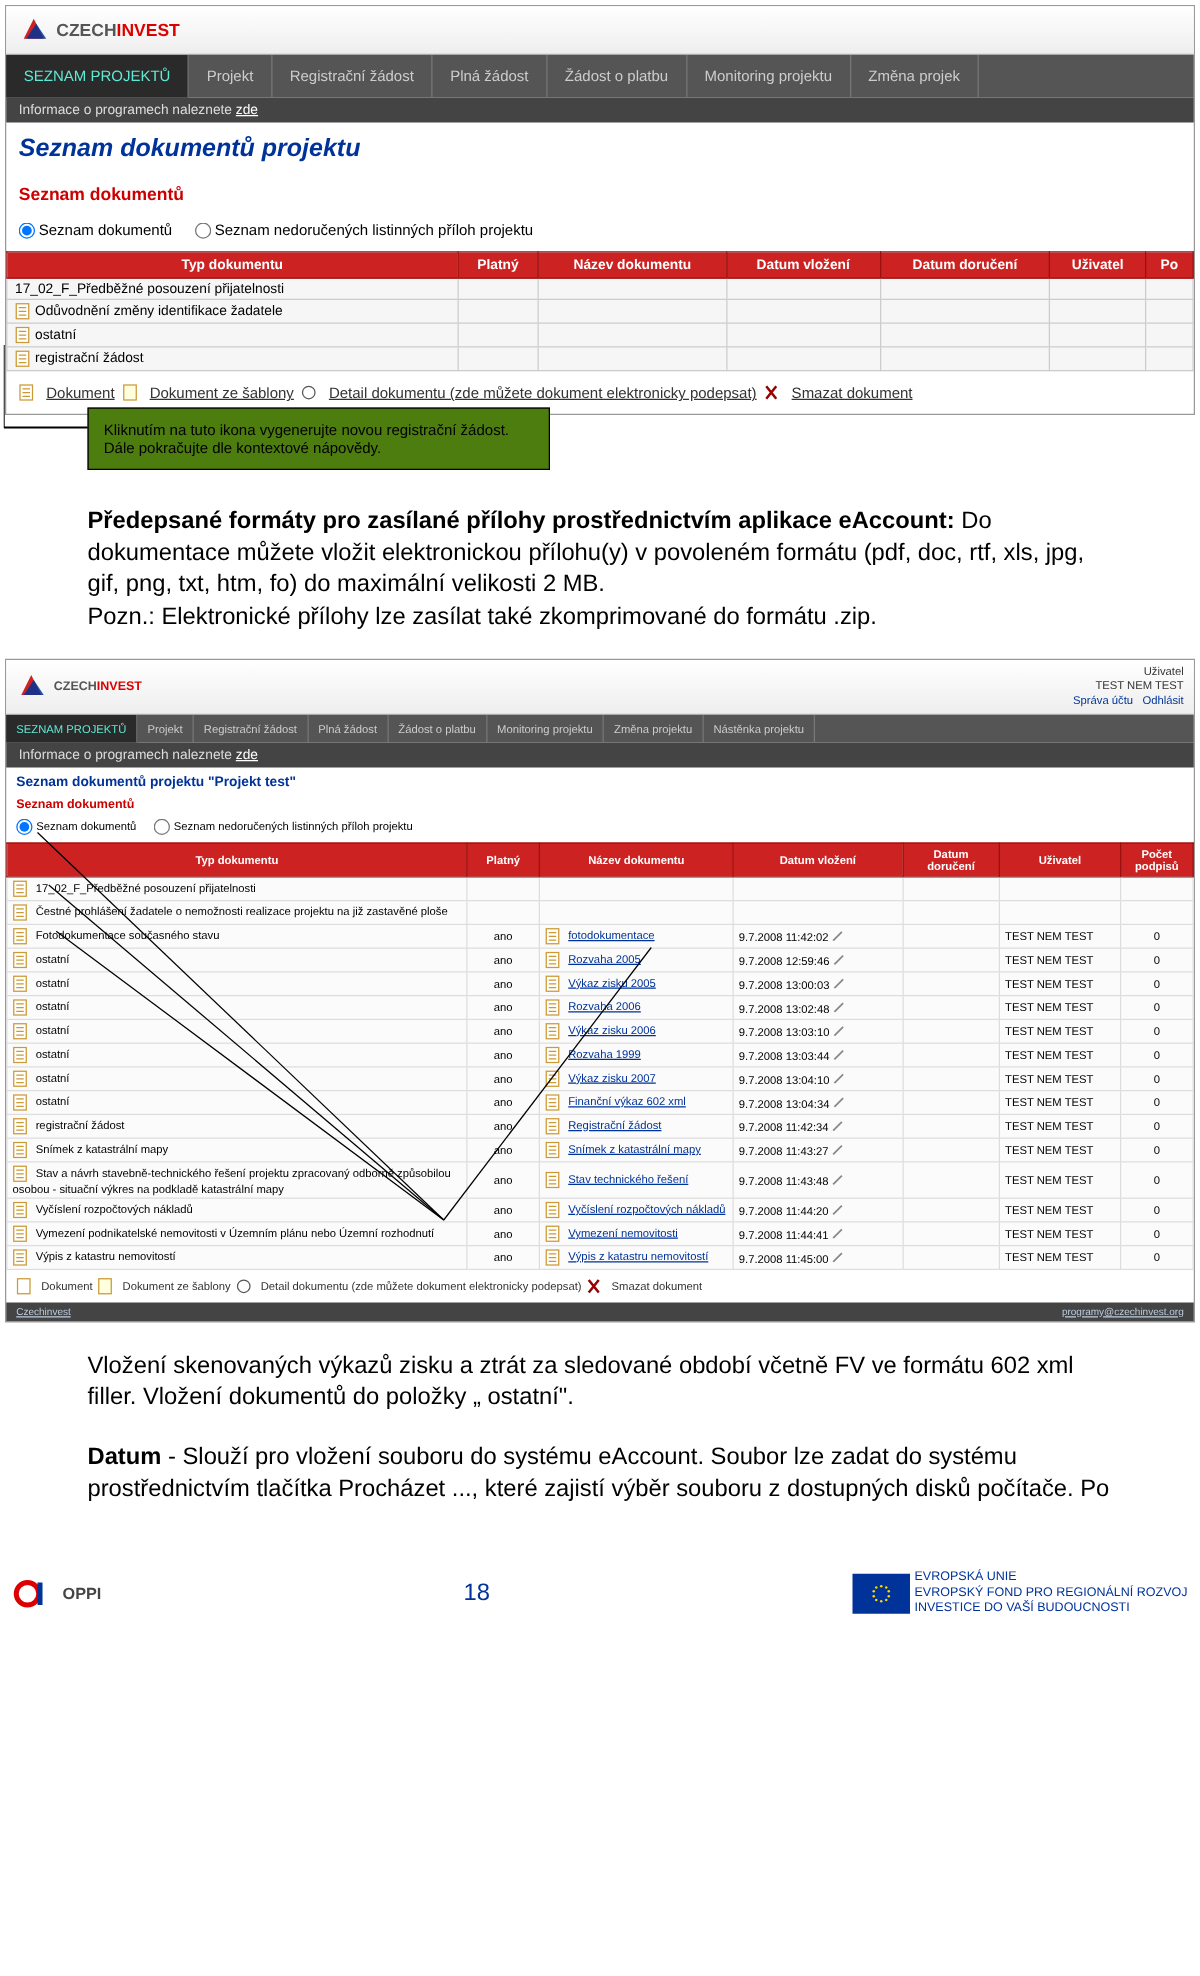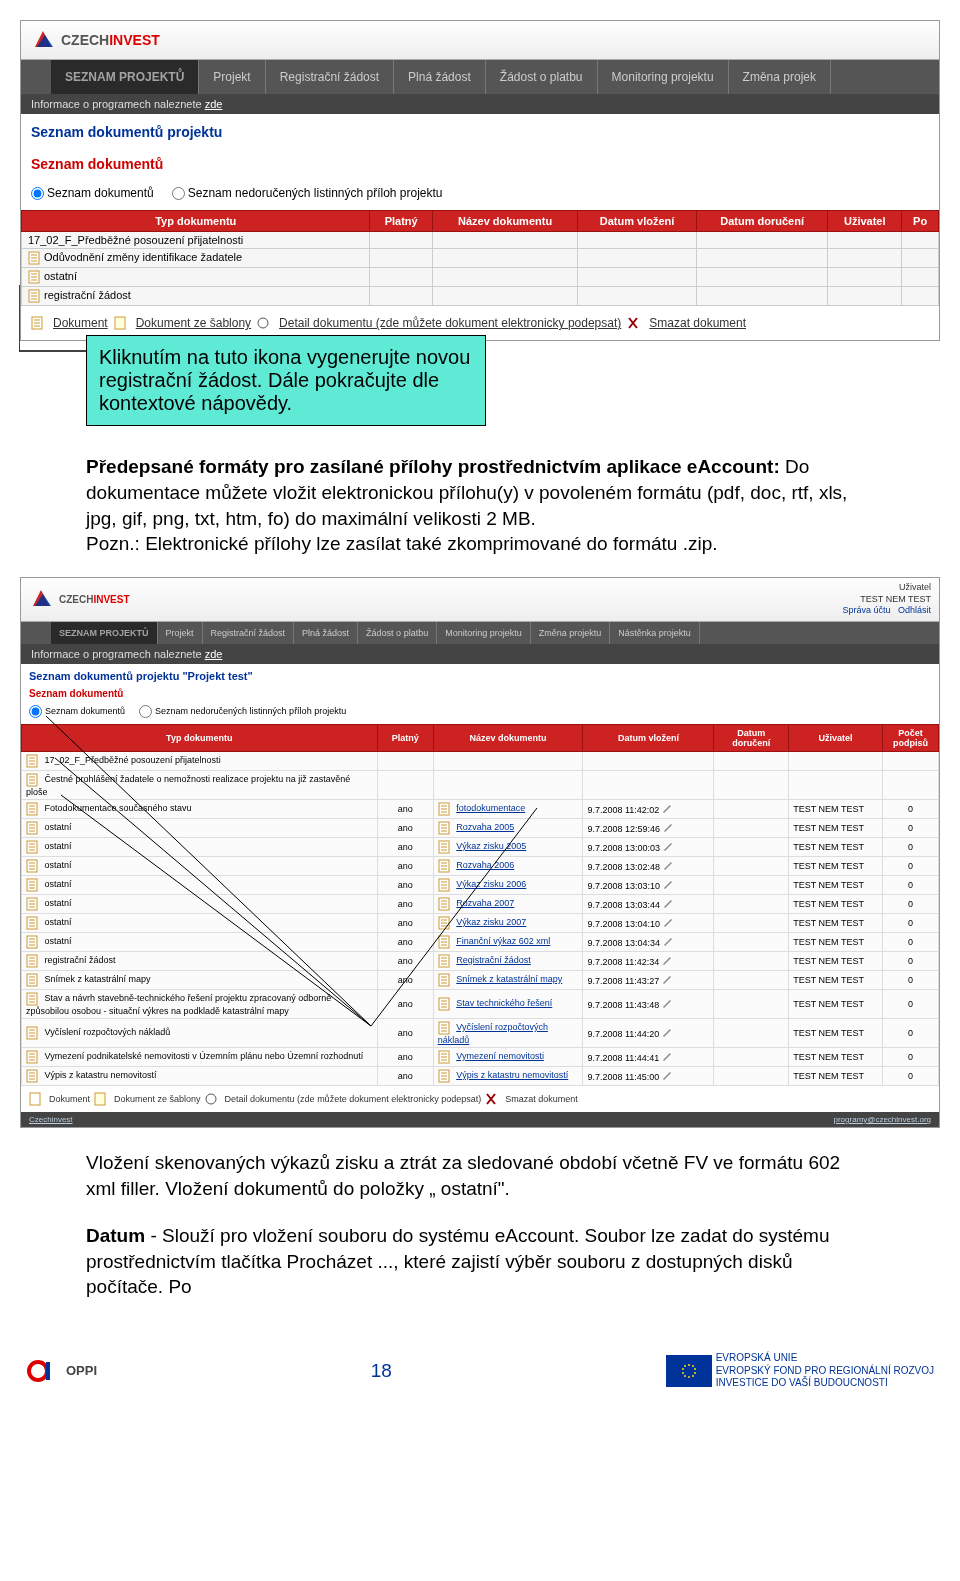--- a/index.html
+++ b/index.html
@@ -1,43 +1,43 @@
 <!DOCTYPE html>
 <html><head>
 <meta charset="utf-8">
 <style>
   * { box-sizing: border-box; margin: 0; padding: 0; }
   body { font-family: Arial, sans-serif; width: 960px; background: #fff; color: #000; }
-  .page { padding: 16px; position: relative; }
+  .page { padding: 0; position: relative; }
   
   
   .ss1 { border: 1px solid #999; margin: 4px 4px 0 4px; position: relative; }
   .ss-header { display: flex; align-items: center; padding: 8px 10px; background: linear-gradient(#fff,#eee); border-bottom: 1px solid #aaa; }
   .logo { font-size: 14px; font-weight: bold; }
   .logo-c { color: #555; } .logo-i { color: #d00; }
   .logo-icon-svg { width: 26px; height: 22px; margin-right: 4px; }
   .nav { display: flex; background: #555; color: #ccc; font-size: 12px; }
   .nav-item { padding: 10px 14px; border-right: 1px solid #777; cursor: pointer; }
-  .nav-active { background: #2a2a2a; color: #a3a3a3; font-weight: bold; margin-left: 30px; }
+  .nav-active { background: #2a2a2a; color: #5eead4; font-weight: normal; }
   .subnav { background: #444; color: #ddd; font-size: 11px; padding: 4px 10px; }
   .subnav a { color: #fff; text-decoration: underline; }
-  .section-title { color: #003399; font-weight: bold; font-size: 14px; padding: 10px; }
+  .section-title { color: #003399; font-weight: bold; font-size: 20px; padding: 10px; font-style: italic; }
   .red-title { color: #c00; font-weight: bold; font-size: 14px; padding: 6px 10px 10px 10px; }
   .radio-row { padding: 4px 10px 10px 10px; font-size: 12px; display: flex; gap: 18px; align-items: center; }
   .radio-opt { display: flex; align-items: center; gap: 3px; }
   .table1 { width: 100%; border-collapse: collapse; font-size: 11px; }
   .table1 th { background: #c22; color: #fff; font-weight: bold; padding: 4px 6px; border: 1px solid #911; text-align: center; }
   .table1 td { border: 1px solid #ccc; padding: 2px 6px; background: #f6f6f6; }
   .doc-icon { display: inline-block; width: 12px; height: 14px; margin-right: 4px; vertical-align: middle; }
   .links-row { padding: 10px; font-size: 12px; color: #333; display: flex; align-items: center; gap: 6px; flex-wrap: wrap; }
   .links-row a { color: #333; text-decoration: underline; }
   
   
   .callout-wrap { position: relative; padding: 0 0 20px 70px; }
-  .callout-box { border: 1.5px solid #000; padding: 10px 12px; background: #5eead4; font-size: 20px; width: 400px; margin-top: -6px; position: relative; z-index: 2; }
+  .callout-box { border: 1.5px solid #000; padding: 10px 12px; background: #4d7c0f; font-size: 12px; width: 370px; margin-top: -6px; position: relative; z-index: 2; }
   
   
   .body-text { padding: 8px 70px 14px 70px; font-size: 19px; line-height: 1.35; }
   .body-text .bold { font-weight: bold; }
   
   
   .ss2 { border: 1px solid #999; margin: 6px 4px 0 4px; font-size: 10px; position: relative; }
   .ss2 .ss-header { padding: 4px 8px; }
   .ss2 .user-area { margin-left: auto; text-align: right; font-size: 9px; color: #333; line-height: 1.3; }
   .ss2 .user-area a { color: #003399; }
@@ -367,21 +367,21 @@
           </tr>
           <tr>
             <td class="c-doc"><svg class="doc-icon" viewBox="0 0 12 14">
                 <rect x="1" y="1" width="10" height="12" fill="#fff" stroke="#c93"></rect>
                 <path d="M3 4h6M3 7h6M3 10h6" stroke="#c93"></path>
               </svg> ostatní</td>
             <td class="c-platny">ano</td>
             <td class="c-nazev"><svg class="doc-icon" viewBox="0 0 12 14">
                 <rect x="1" y="1" width="10" height="12" fill="#fff" stroke="#c93"></rect>
                 <path d="M3 4h6M3 7h6M3 10h6" stroke="#c93"></path>
-              </svg> <a>Rozvaha 2007</a></td>
+              </svg> <a>Rozvaha 1999</a></td>
             <td class="c-datum">9.7.2008 13:03:44 <svg width="10" height="10" viewBox="0 0 10 10">
                 <path d="M1 9 L8 2 L9 3 L2 10 Z" fill="#888"></path>
               </svg></td>
             <td class="c-doruc"></td>
             <td class="c-uziv">TEST NEM TEST</td>
             <td class="c-podpis">0</td>
           </tr>
           <tr>
             <td class="c-doc"><svg class="doc-icon" viewBox="0 0 12 14">
                 <rect x="1" y="1" width="10" height="12" fill="#fff" stroke="#c93"></rect>

